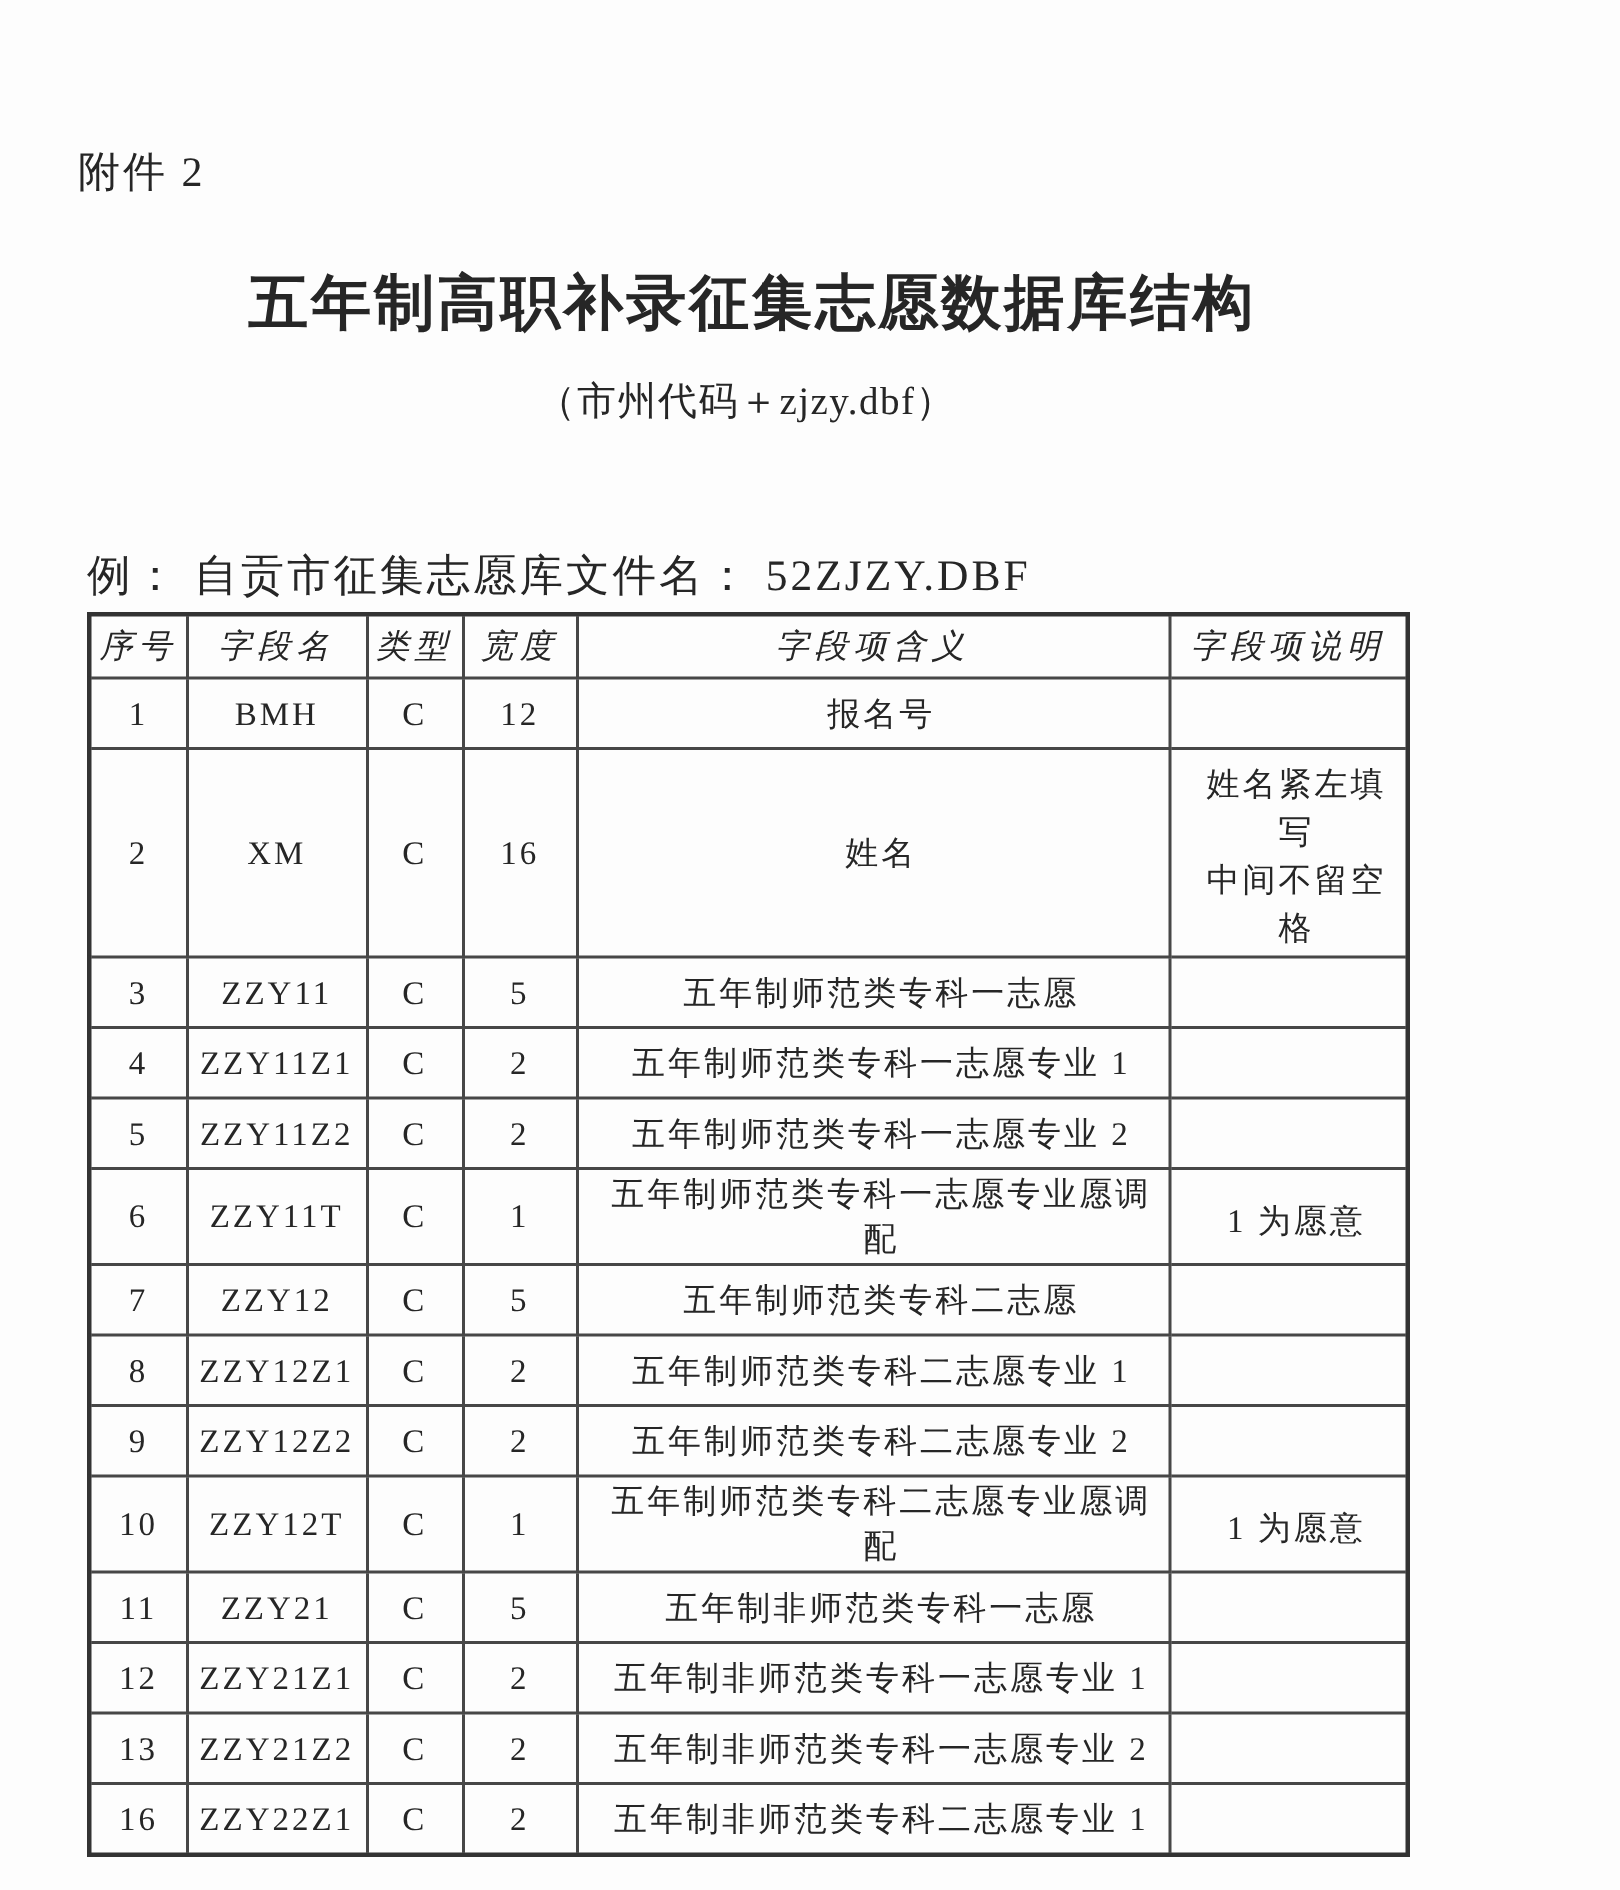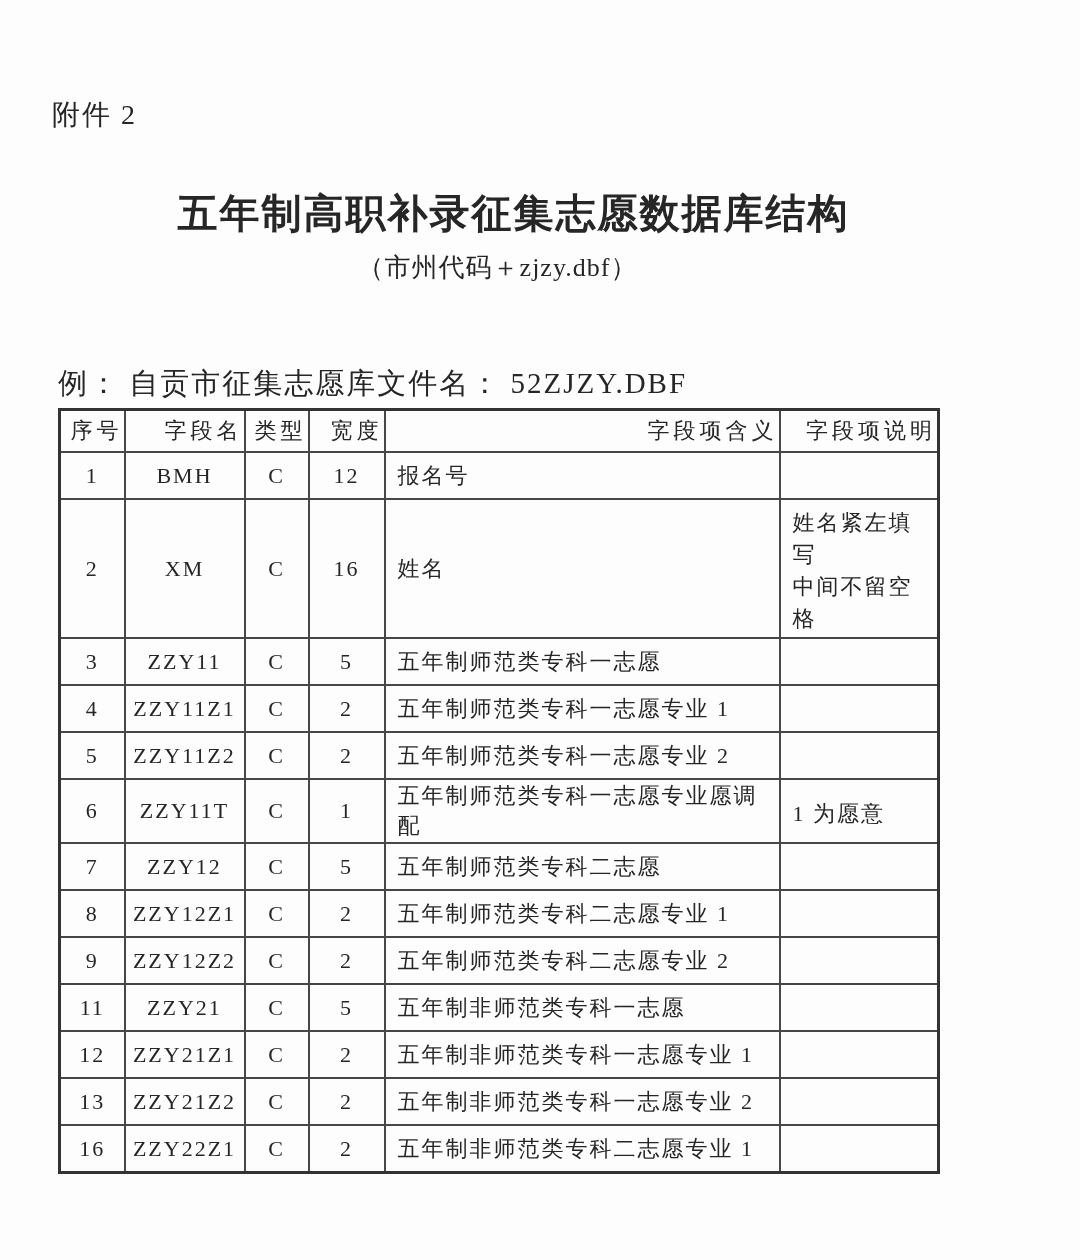--- a/index.html
+++ b/index.html
@@ -21,21 +21,21 @@
     left: 52px;
     top: 96px;
     font-size: 28px;
     letter-spacing: 2px;
   }
   .title {
     position: absolute;
     left: 58px;
     top: 170px;
     width: 879px;
-    margin: 16px;
+    margin: 4px;
     text-align: center;
     font-size: 40px;
     font-weight: bold;
     letter-spacing: 2px;
   }
   .subtitle {
     position: absolute;
     left: 58px;
     top: 250px;
     width: 879px;
@@ -62,28 +62,29 @@
   table.fields th, table.fields td {
     border: 2px solid #474747;
     font-weight: normal;
     font-size: 22px;
     color: #262626;
     overflow: hidden;
   }
   table.fields th {
     height: 38px;
     letter-spacing: 4px;
-    text-align: right;
+    text-align: center;
+    font-style: italic;
   }
   table.fields td {
     height: 36px;
     letter-spacing: 2px;
   }
   td.center { text-align: center; }
-  td.left   { text-align: left; padding-left: 12px; border-radius: 11px; }
+  td.left   { text-align: center; padding-left: 12px; border-radius: 11px; }
   td.note   {
     white-space: pre-line;
     line-height: 32px;
     padding-top: 7px;
     padding-bottom: 2px;
     letter-spacing: 3px;
   }
 </style>
 </head>
 <body>
@@ -185,20 +186,28 @@
         </tr>
         <tr>
           <td class="center">9</td>
           <td class="center">ZZY12Z2</td>
           <td class="center">C</td>
           <td class="center">2</td>
           <td class="left">五年制师范类专科二志愿专业 2</td>
           <td class="left note"></td>
         </tr>
         <tr>
+          <td class="center">10</td>
+          <td class="center">ZZY12T</td>
+          <td class="center">C</td>
+          <td class="center">1</td>
+          <td class="left">五年制师范类专科二志愿专业愿调配</td>
+          <td class="left note">1 为愿意</td>
+        </tr>
+        <tr>
           <td class="center">11</td>
           <td class="center">ZZY21</td>
           <td class="center">C</td>
           <td class="center">5</td>
           <td class="left">五年制非师范类专科一志愿</td>
           <td class="left note"></td>
         </tr>
         <tr>
           <td class="center">12</td>
           <td class="center">ZZY21Z1</td>

